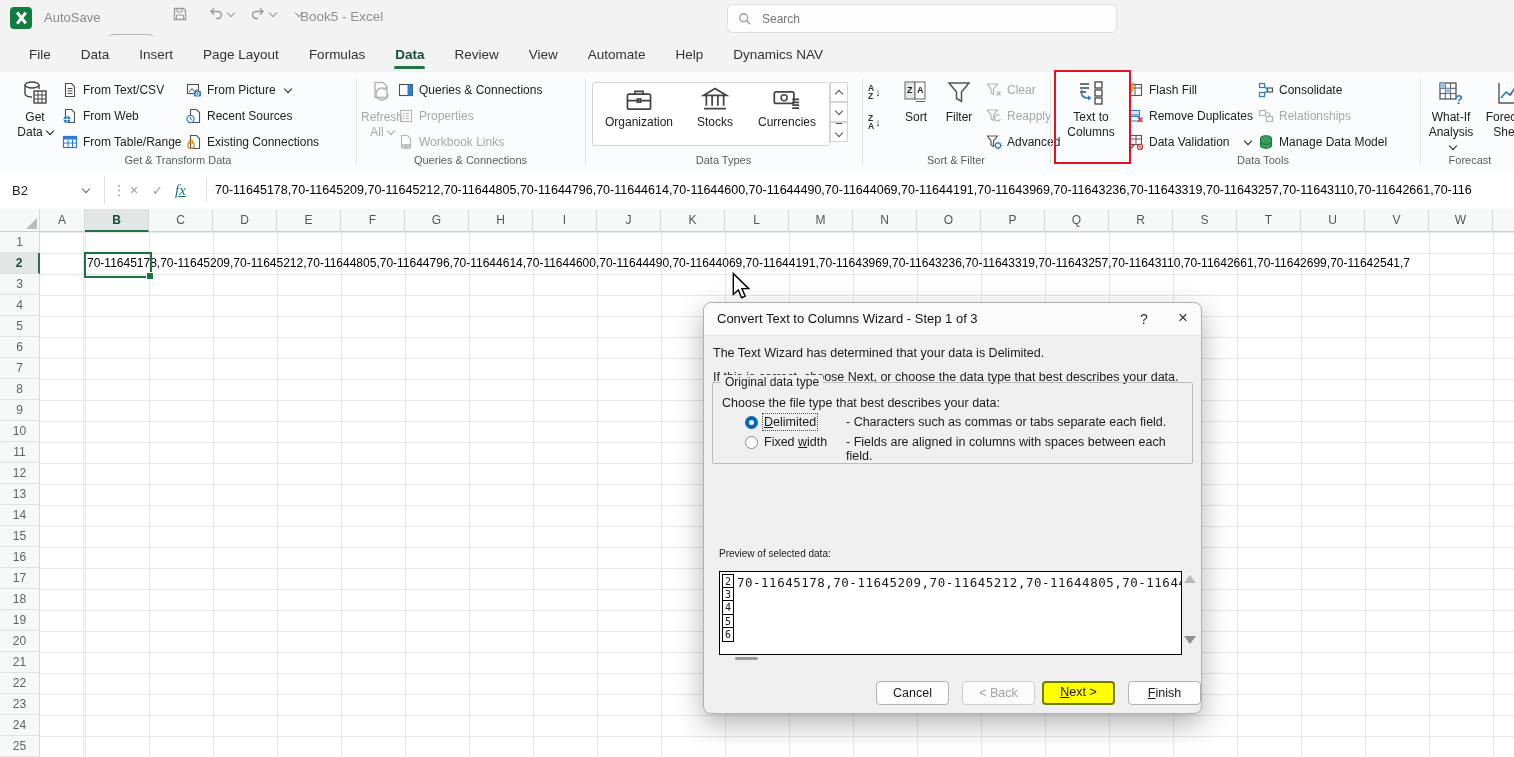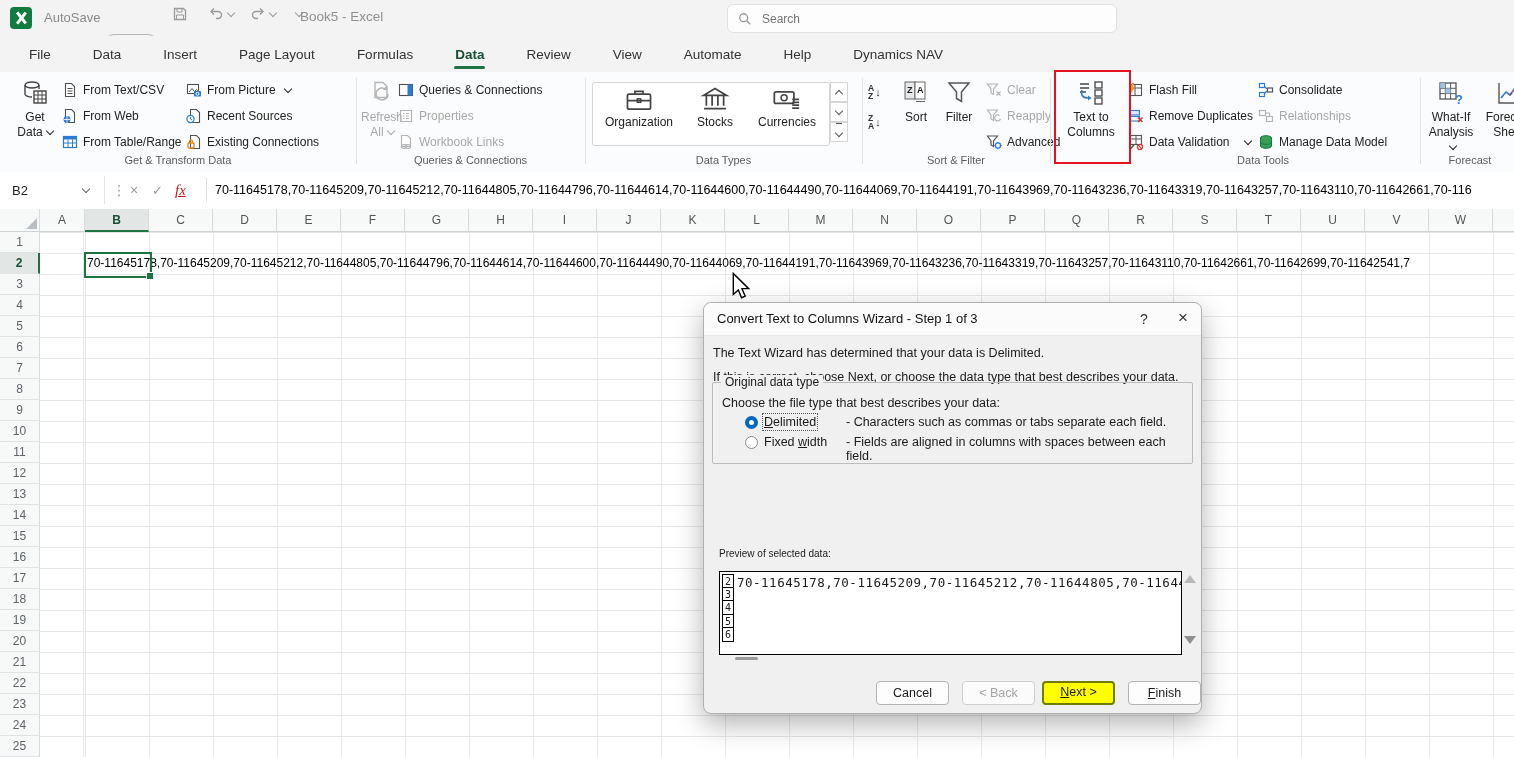--- a/index.html
+++ b/index.html
@@ -18,21 +18,21 @@
   #titlebar .xl-logo:after{transform:rotate(-38deg);}
   .autosave-lbl{position:absolute;left:44px;top:10px;font-size:13px;}
   .toggle{position:absolute;left:104px;top:8px;width:52px;height:20px;border:1px solid #b5b5b5;border-radius:10px;background:#f3f3f3;margin-top:26px;}
   .toggle .knob{position:absolute;left:3px;top:3px;width:12px;height:12px;border-radius:50%;background:#9a9a9a;}
   .toggle .state{position:absolute;right:8px;top:2px;font-size:12px;color:#8a8a8a;}
   .qat{position:absolute;top:6px;color:#9a9a9a;display:flex;align-items:center;}
   .wbtitle{position:absolute;left:300px;top:9px;font-size:13.5px;color:#8f8f8f;}
   #searchbox{position:absolute;left:727px;top:4px;width:368px;height:27px;background:#fdfdfd;border:1px solid #e1e1e1;border-radius:6px;display:flex;align-items:center;padding:0 10px;gap:8px;}
   #searchbox input{border:none;outline:none;background:transparent;font-size:12px;color:#666;width:300px;font-family:"Liberation Sans",sans-serif;}
   
-  #tabsrow{left:0;top:36px;width:1514px;height:36px;background:#f3f3f3;display:flex;align-items:center;padding-left:16px;gap:16px;box-sizing:border-box;}
+  #tabsrow{left:0;top:36px;width:1514px;height:36px;background:#f3f3f3;display:flex;align-items:center;padding-left:16px;gap:4px;box-sizing:border-box;}
   .tab{position:relative;font-size:13.5px;color:#333;padding:8px 13px;cursor:default;}
   .tab.active{font-weight:bold;color:#174f35;}
   .tab.active:after{content:"";position:absolute;left:12px;right:12px;bottom:1px;height:3px;background:#217346;border-radius:2px;}
   
   #ribbon{left:0;top:72px;width:1514px;height:100px;background:#fbfcfd;border-bottom:1px solid #dadada;}
   .rdiv{position:absolute;top:6px;width:1px;height:86px;background:#e3e3e3;}
   .glabel{position:absolute;top:82px;font-size:11px;color:#5c5c5c;text-align:center;}
   .rbig{position:absolute;display:flex;flex-direction:column;align-items:center;font-size:12px;color:#222;text-align:center;line-height:15px;cursor:default;}
   .rbig .bicon{height:34px;display:flex;align-items:center;}
   .rbtn-s{position:absolute;display:flex;align-items:center;gap:5px;height:24px;font-size:12px;color:#222;white-space:nowrap;cursor:default;}
@@ -446,21 +446,21 @@
       <span>B2</span>
       <span class="chev"></span>
     </div>
     <div class="fbicons" style="left:112px;font-size:14px;">⋮</div>
     <div class="fbicons" style="left:130px;font-size:14px;">
         <span>×</span>
       </div>
     <div class="fbicons" style="left:152px;font-size:13px;">
         <span>✓</span>
       </div>
-    <div class="fbicons" style="left:175px;font-size:15px;font-style:italic;font-family:'Liberation Serif',serif;color:#b91c1c;text-decoration:underline;">
+    <div class="fbicons" style="left:175px;font-size:15px;font-style:italic;font-family:'Liberation Serif',serif;color:#0f766e;text-decoration:underline;">
         <span>fx</span>
       </div>
     <div class="abs" style="left:206px;top:6px;width:1px;height:24px;background:#e0e0e0;"></div>
     <div id="ftext" class="abs">70-11645178,70-11645209,70-11645212,70-11644805,70-11644796,70-11644614,70-11644600,70-11644490,70-11644069,70-11644191,70-11643969,70-11643236,70-11643319,70-11643257,70-11643110,70-11642661,70-116</div>
   </div>
 
   <div id="corner" class="abs">
       <div class="tri"></div>
     </div>
   <div id="colheads" class="abs">

